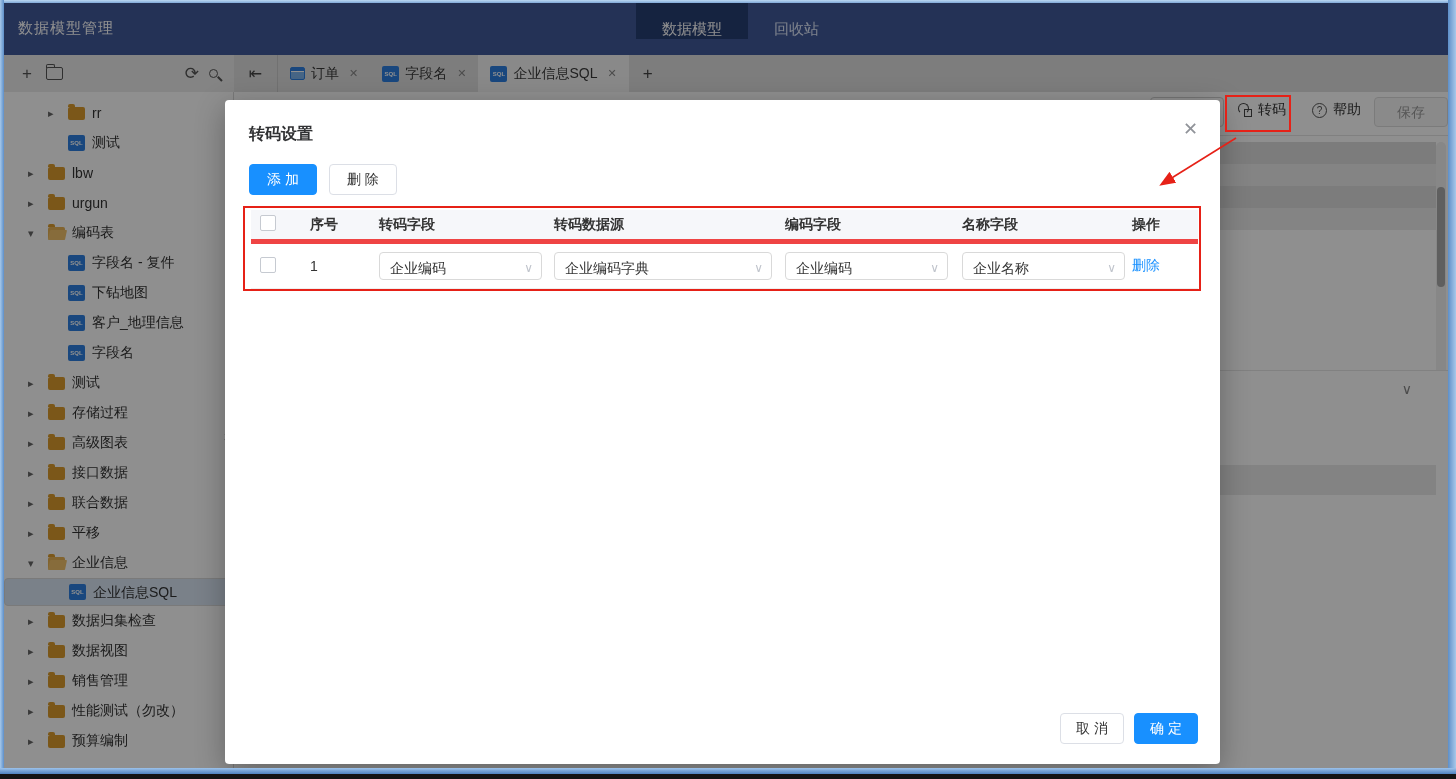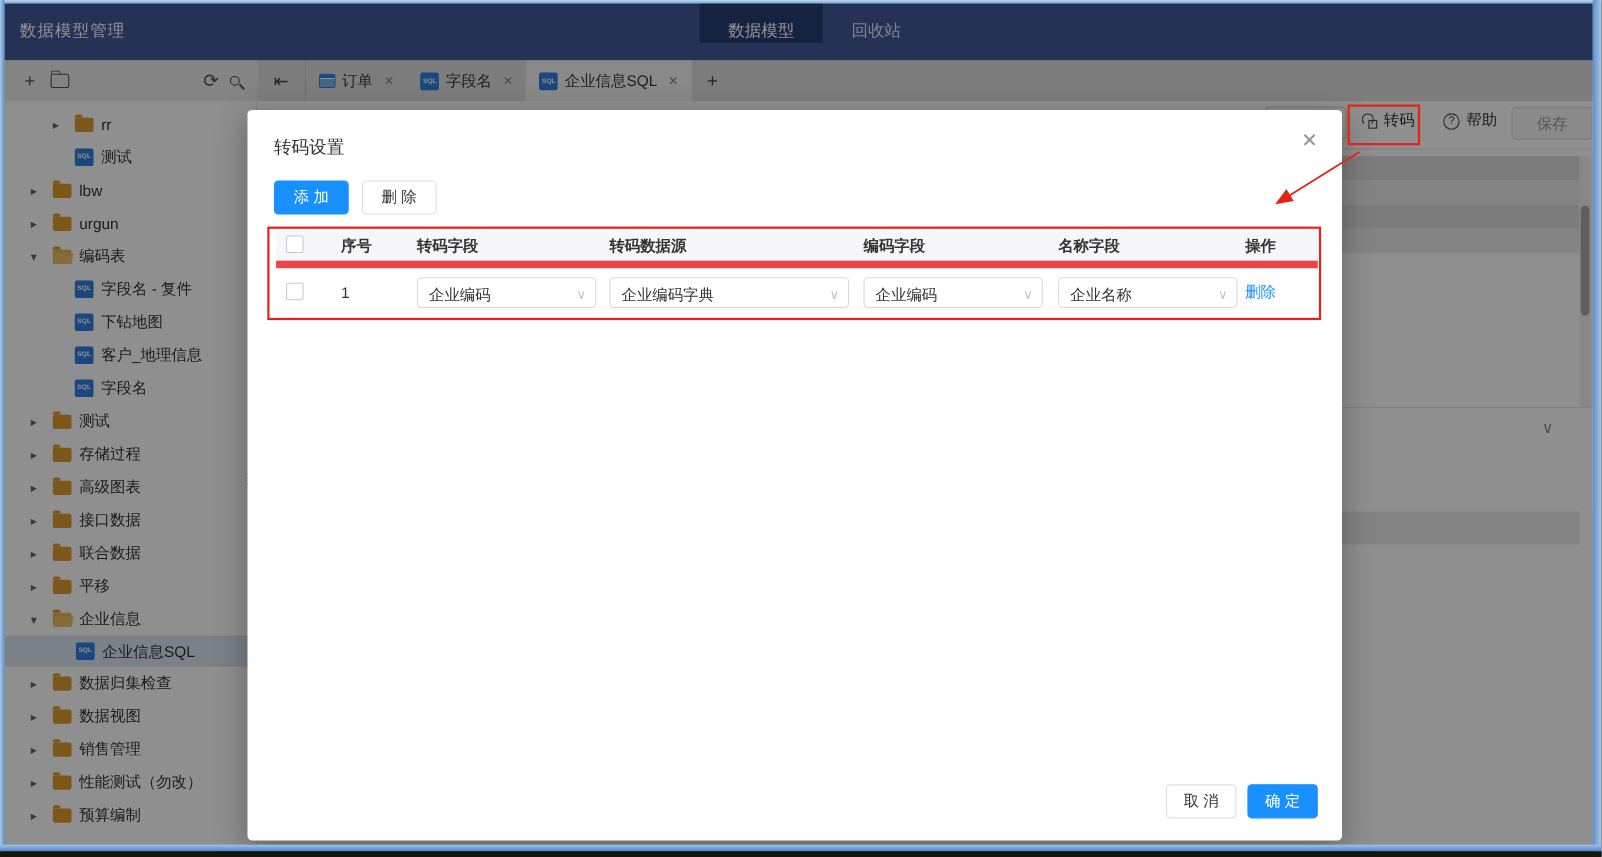--- a/index.html
+++ b/index.html
@@ -78,27 +78,27 @@
   .paramrow .plabel { position:absolute; left:-10px; top:16px; color:#333; }
   .pselect { position:absolute; left:42px; top:9px; width:150px; height:32px; border:1px solid #dcdfe6; border-radius:4px; background:#fff; line-height:30px; padding:0 10px; color:#555; }
   .pselect .chev { position:absolute; right:8px; top:0; color:#c0c4cc; }
   .graybar { position:absolute; left:0; right:12px; top:373px; height:30px; background:#e9e9e9; }
 
   
   .mask { position:absolute; left:4px; top:3px; width:1444px; height:765px; background:rgba(0,0,0,0.44); z-index:40; }
 
   
   .modal { position:absolute; left:225px; top:100px; width:995px; height:664px; background:#fff; border-radius:4px; box-shadow:0 8px 30px rgba(0,0,0,.3); z-index:45; }
-  .m-title { position:absolute; left:24px; top:24px; font-size:16px; font-weight:400; color:#303133; }
+  .m-title { position:absolute; left:24px; top:24px; font-size:16px; font-weight:700; color:#303133; }
   .m-close { position:absolute; right:22px; top:18px; font-size:18px; color:#909399; cursor:pointer; }
   .m-btns { position:absolute; left:24px; top:64px; display:flex; gap:12px; }
   .btn { height:31px; padding:0 17px; border-radius:4px; border:1px solid #dcdfe6; background:#fff; color:#333; font-size:14px; line-height:29px; cursor:pointer; }
   .btn.primary { background:#1890ff; border-color:#1890ff; color:#fff; }
   .m-table { position:absolute; left:26px; top:110px; width:947px; }
-  .trh { display:flex; height:34px; align-items:center; background:#f6f7fa; border-bottom:7px solid #ef4444; font-weight:600; color:#333; }
+  .trh { display:flex; height:34px; align-items:center; background:#f6f7fa; border-bottom:5px solid #ef4444; font-weight:600; color:#333; }
   .trd { display:flex; height:45px; align-items:center; background:#fff; border-bottom:1px solid #efefef; }
   .c0{width:51px; padding-left:9px;} .c1{width:70px; padding-left:8px;} .c2{width:175px; padding-left:7px;}
   .c3{width:230px; padding-left:7px;} .c4{width:175px; padding-left:8px;} .c5{width:173px; padding-left:10px;} .c6{width:73px; padding-left:7px;}
   .cb { width:16px; height:16px; border:1px solid #c6cad1; border-radius:2px; background:#fff; display:inline-block; cursor:pointer; }
   .sel { position:relative; height:28px; border:1px solid #d9d9d9; border-radius:4px; background:#fff; line-height:30px; padding:0 24px 0 10px; color:#333; cursor:pointer; }
   .sel .chev { position:absolute; right:8px; top:0; color:#c0c4cc; }
   .w163{width:163px;} .w218{width:218px;}
   .dellink { color:#1890ff; cursor:pointer; }
   .m-footer { position:absolute; right:22px; bottom:20px; display:flex; gap:10px; }
   .btn.ok { min-width:64px; text-align:center; padding:0 14px; }

